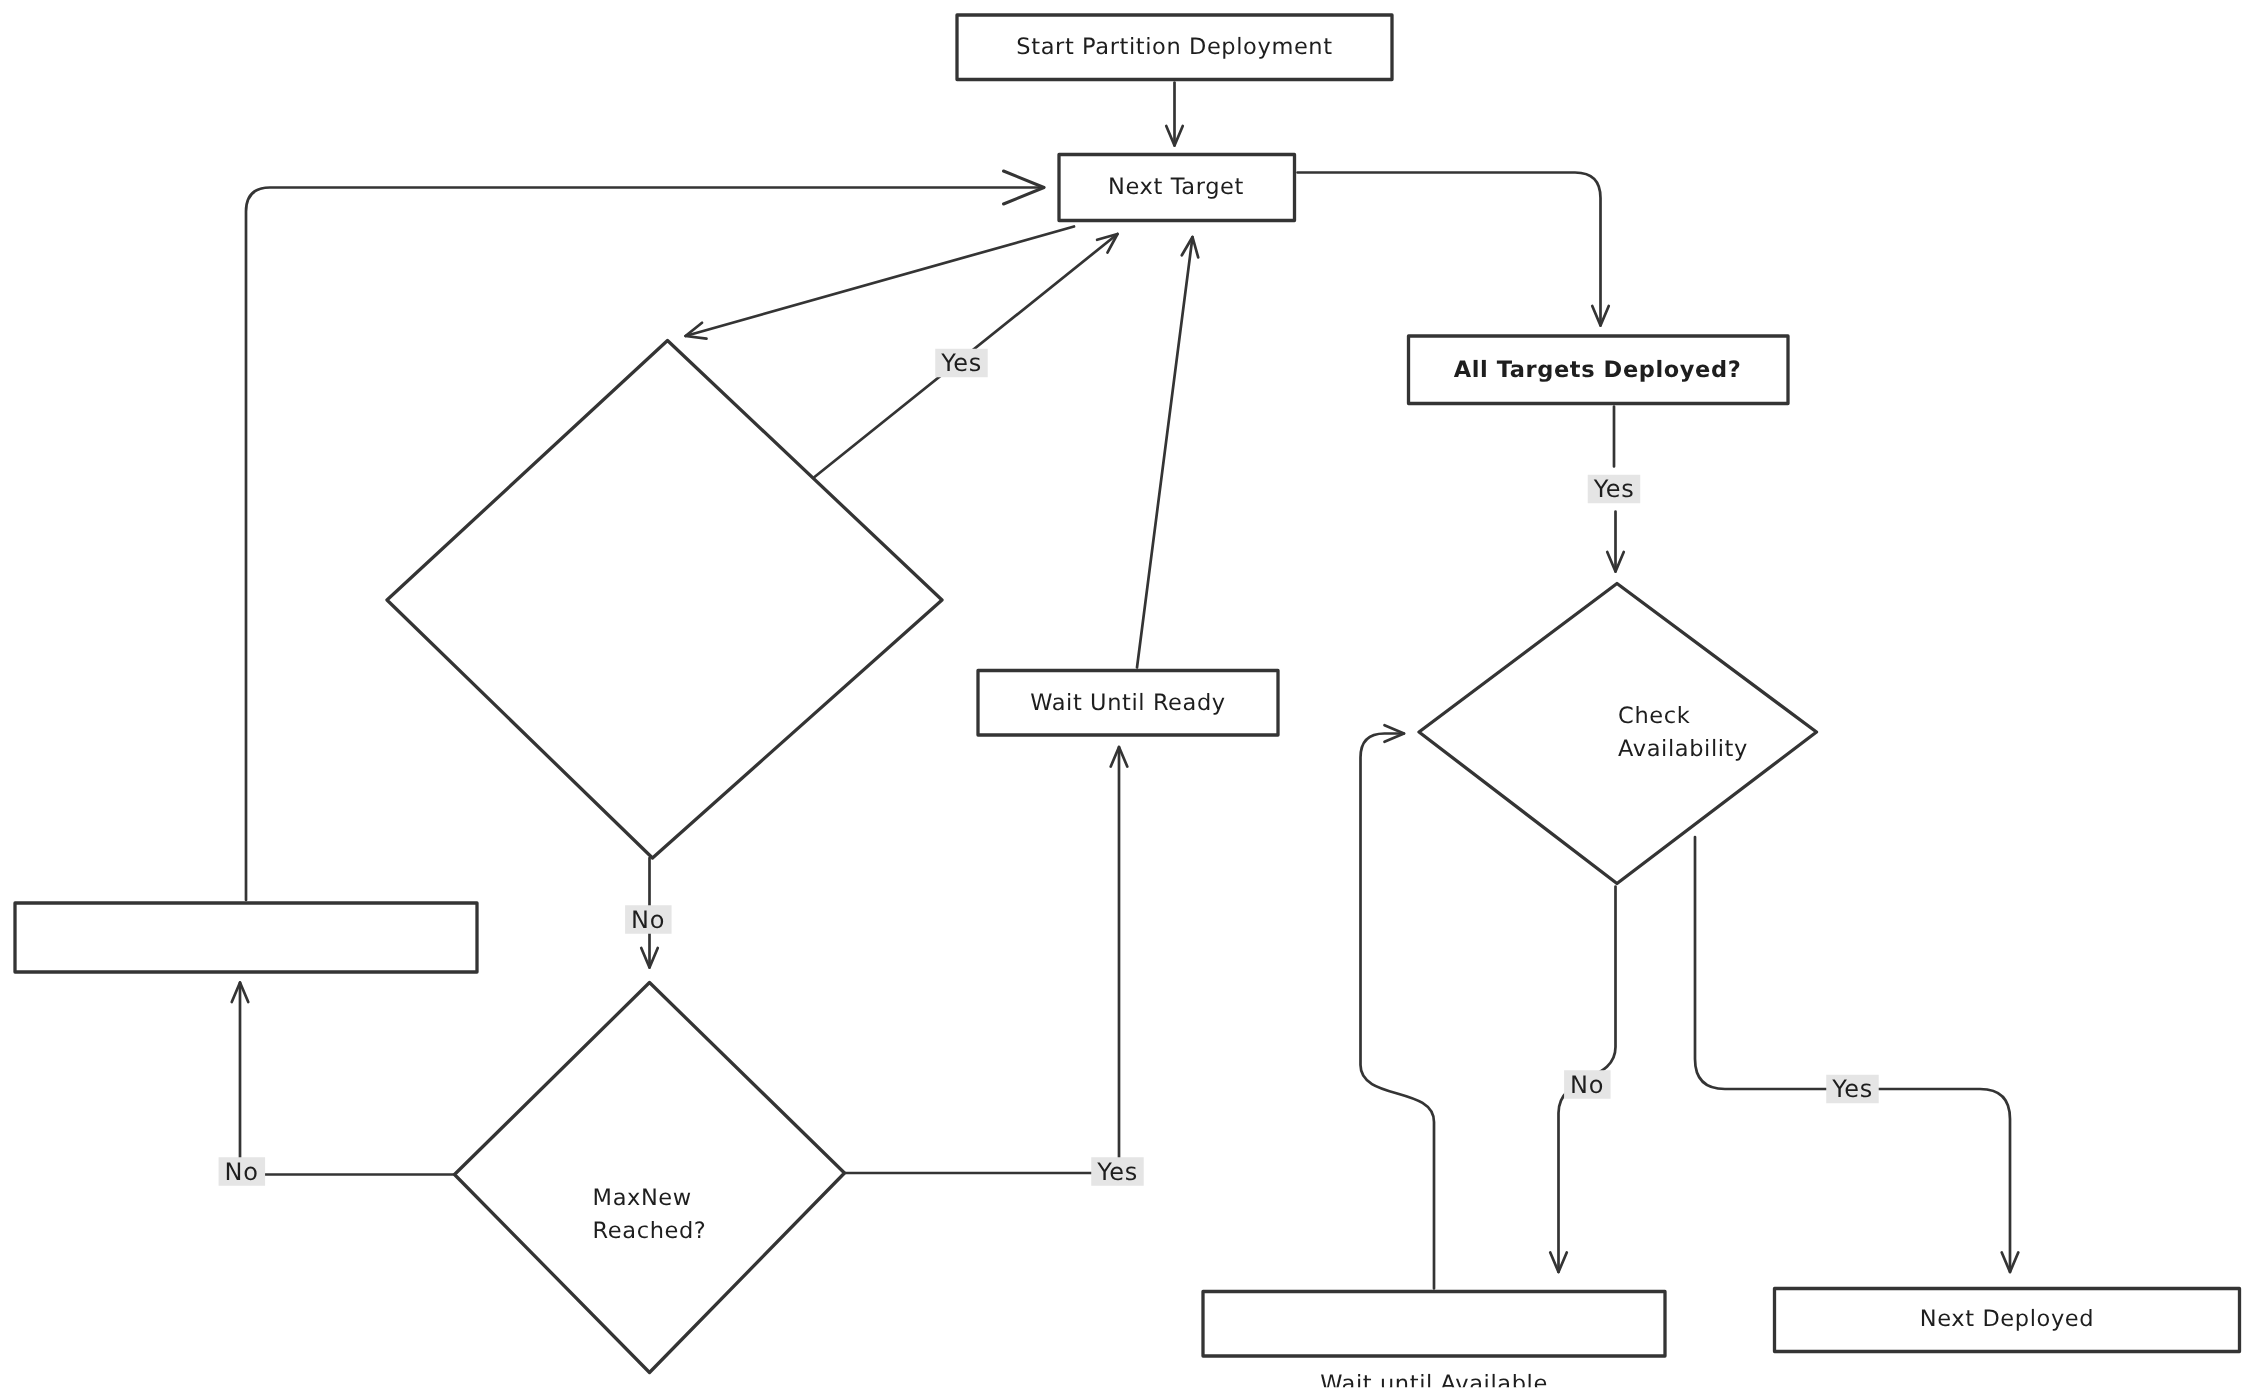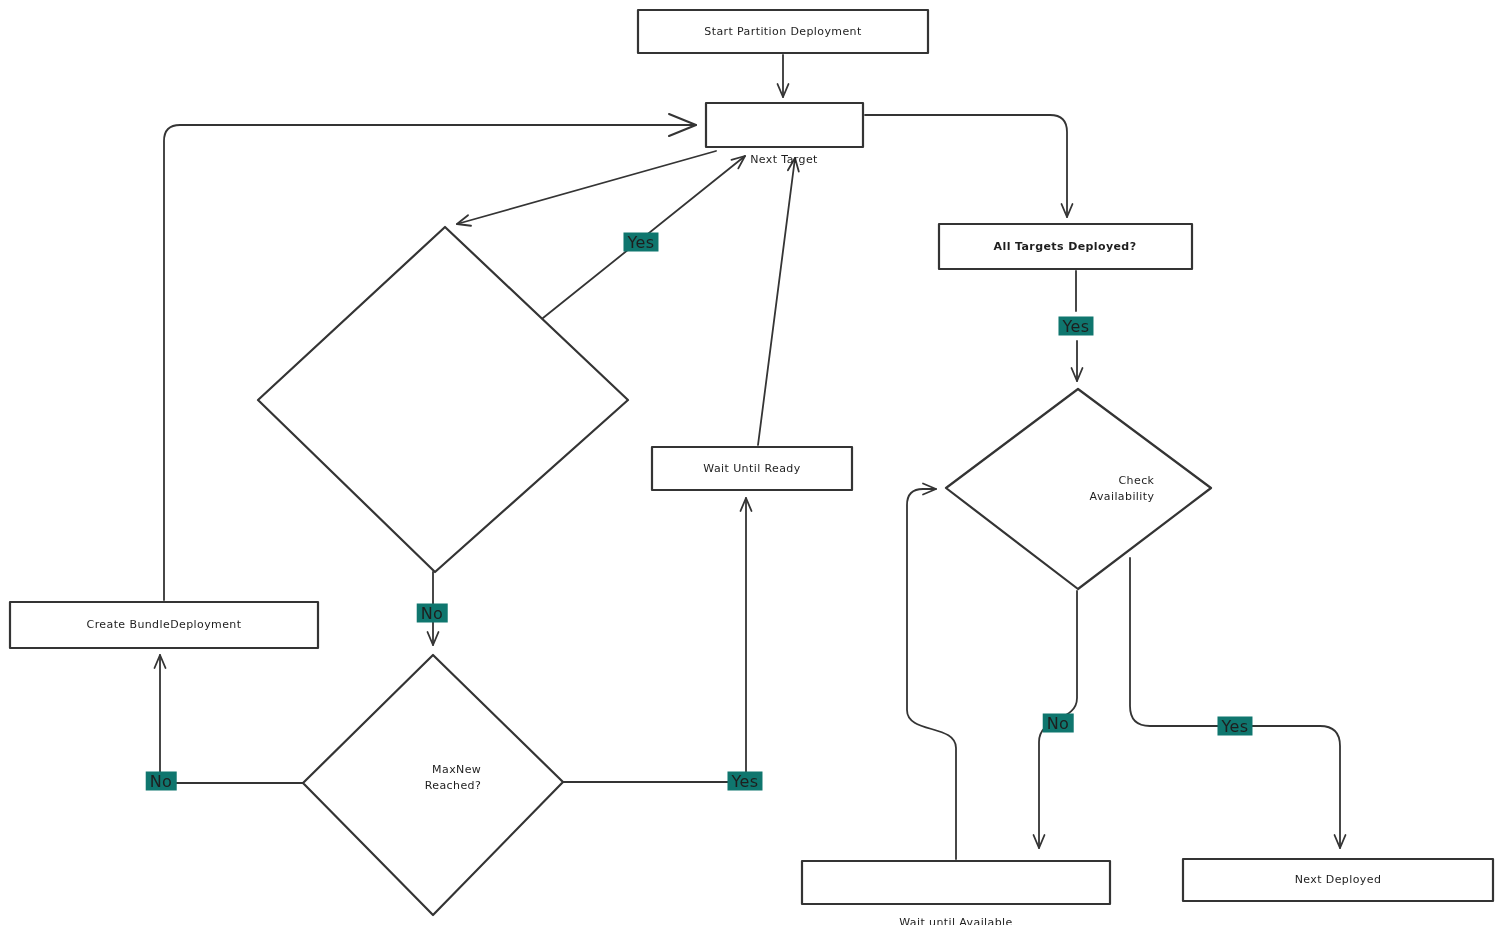--- a/index.html
+++ b/index.html
@@ -16,35 +16,35 @@
     overflow: hidden;
     color: #1e1e1e;
   }
   #edges-shapes {
     position: absolute;
     left: 0; top: 0;
   }
   .node-label {
     position: absolute;
     transform: translate(-50%, -50%);
-    font-size: 11px;
+    font-size: 15px;
     line-height: 1.45;
     letter-spacing: 0.4px;
     color: #1e1e1e;
     white-space: pre-line;
-    text-align: right;
+    text-align: left;
     pointer-events: none;
   }
   .edge-label {
     position: absolute;
     transform: translate(-50%, -50%);
     font-size: 16px;
     letter-spacing: 0.4px;
     color: #1e1e1e;
-    background: #0f766e;
+    background: #e5e5e5;
     padding: 0 4px;
     white-space: nowrap;
     pointer-events: none;
   }
 </style>
 </head>
 <body>
 
 <div id="canvas">
 
@@ -95,25 +95,24 @@
       <rect x="652" y="447" width="200" height="43"></rect>
       <rect x="10" y="602" width="308" height="46"></rect>
       <polygon points="433,655 563,782 433,915 303,783"></polygon>
       <polygon points="1078,389 1211,488 1078,589 946,488"></polygon>
       <rect x="802" y="861" width="308" height="43"></rect>
       <rect x="1183" y="859" width="310" height="42"></rect>
     </g>
   </svg>
 
   <div class="node-label" style="left:783px; top:32px;">Start Partition Deployment</div>
-  <div class="node-label" style="left:784px; top:125px;margin-top:35px;">Next Target</div>
+  <div class="node-label" style="left:784px; top:125px;">Next Target</div>
   <div class="node-label" style="left:1065px; top:247px;font-weight:bold;">All Targets Deployed?</div>
   <div class="node-label" style="left:752px; top:469px;">Wait Until Ready</div>
-  <div class="node-label" style="left:164px; top:625px;">Create BundleDeployment</div>
-  <div class="node-label" style="left:433px; top:778px;margin-left:20px;">MaxNew
+  <div class="node-label" style="left:433px; top:810px;">MaxNew
 Reached?</div>
   <div class="node-label" style="left:1122px; top:489px;">Check
 Availability</div>
   <div class="node-label" style="left:956px; top:923px;">Wait until Available</div>
   <div class="node-label" style="left:1338px; top:880px;">Next Deployed</div>
 
   <div class="edge-label" style="left:641px; top:242px;">Yes</div>
   <div class="edge-label" style="left:1076px; top:326px;">Yes</div>
   <div class="edge-label" style="left:432px; top:613px;">No</div>
   <div class="edge-label" style="left:161px; top:781px;">No</div>

